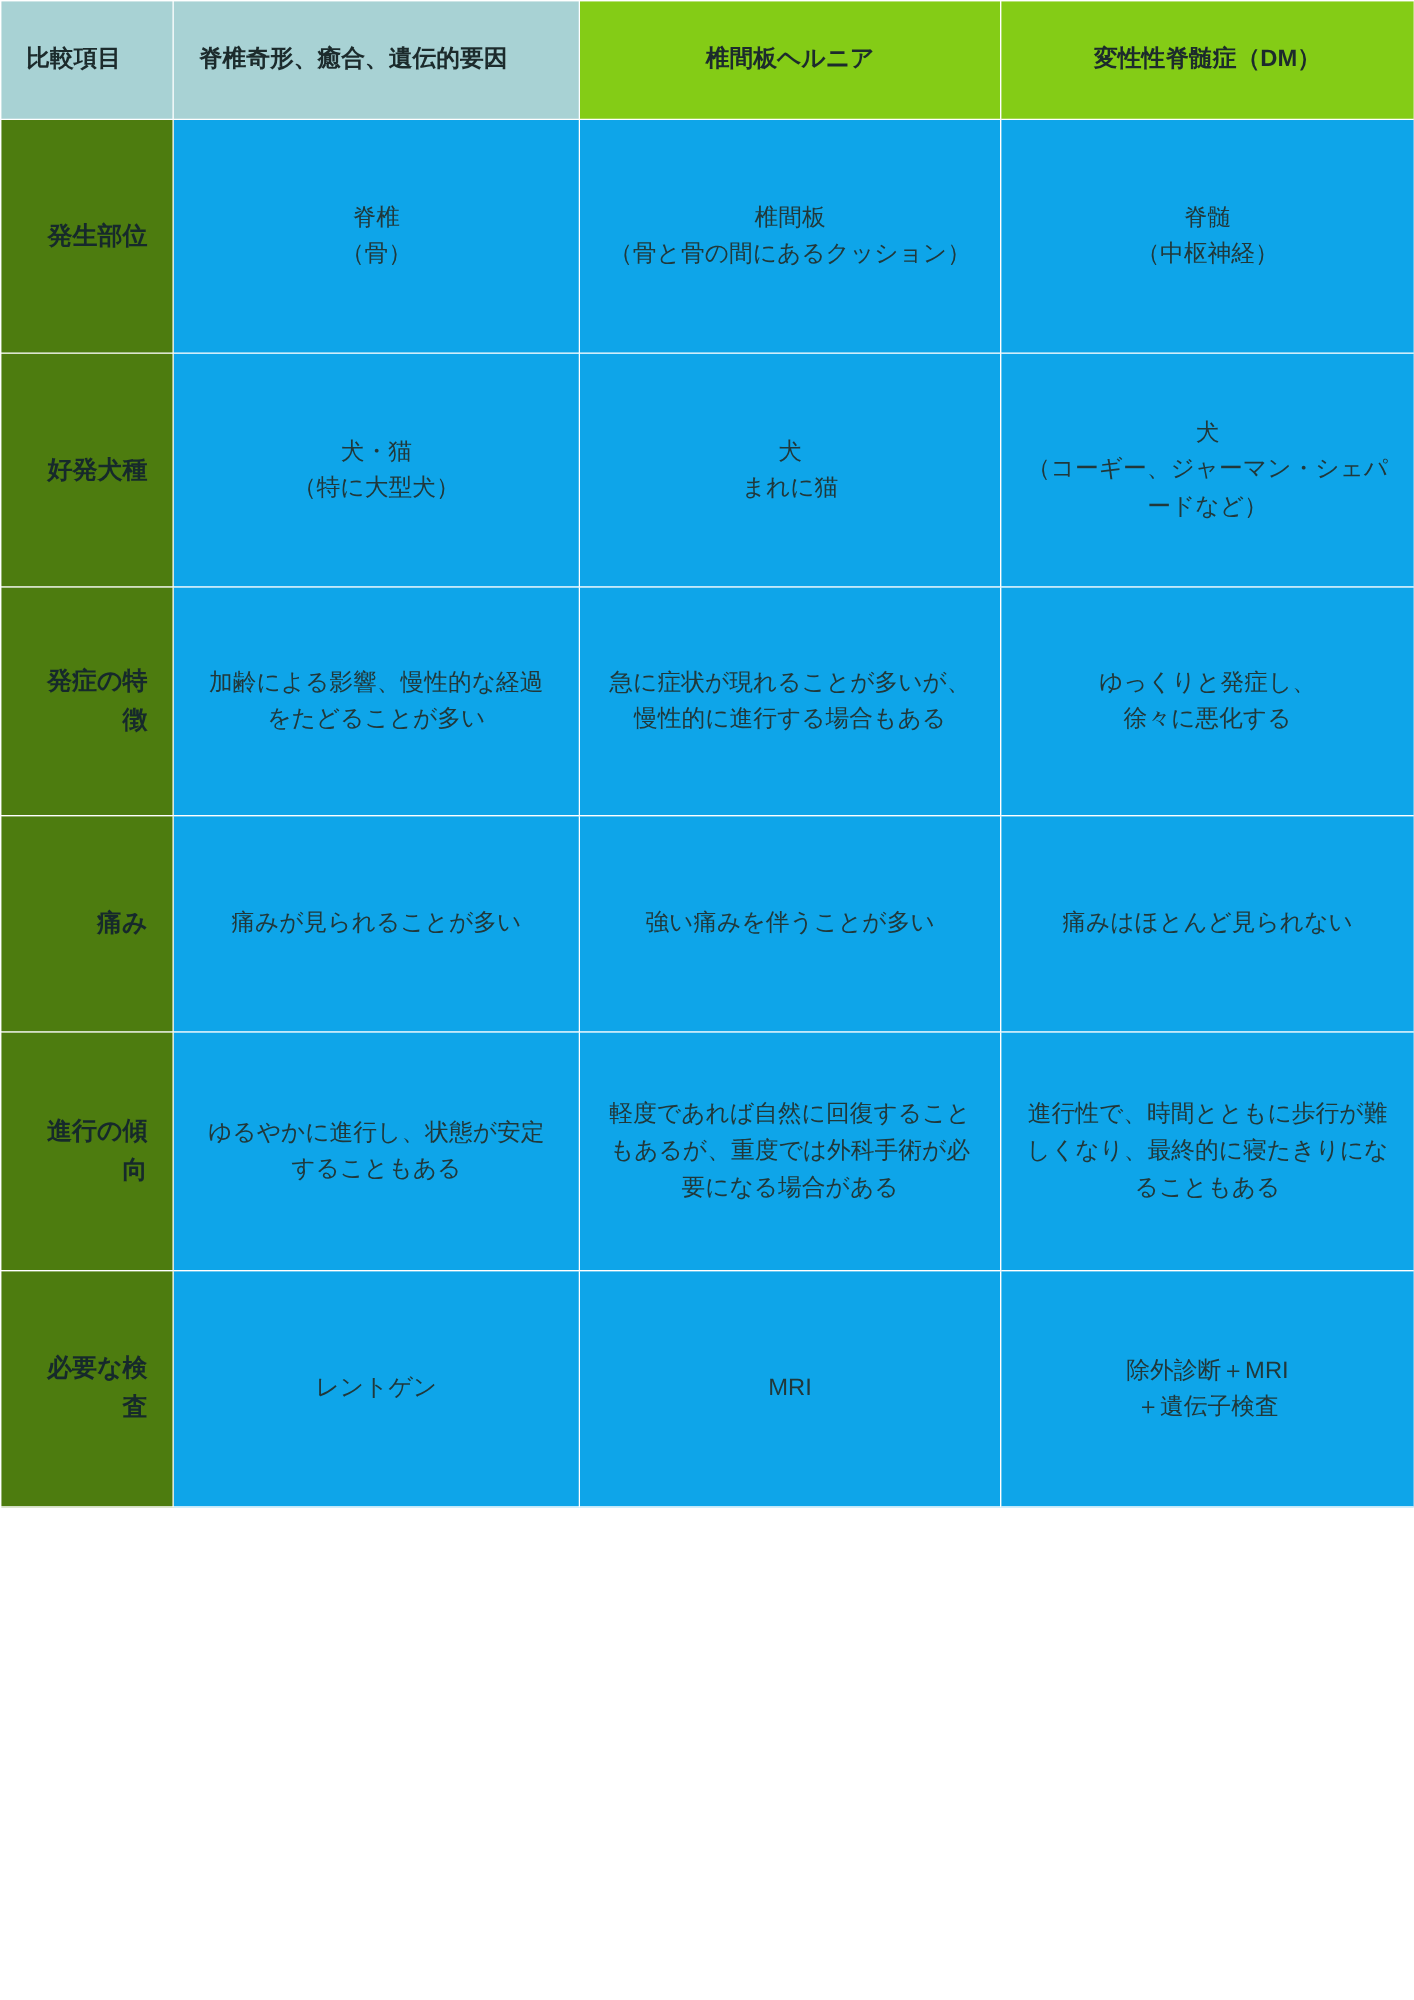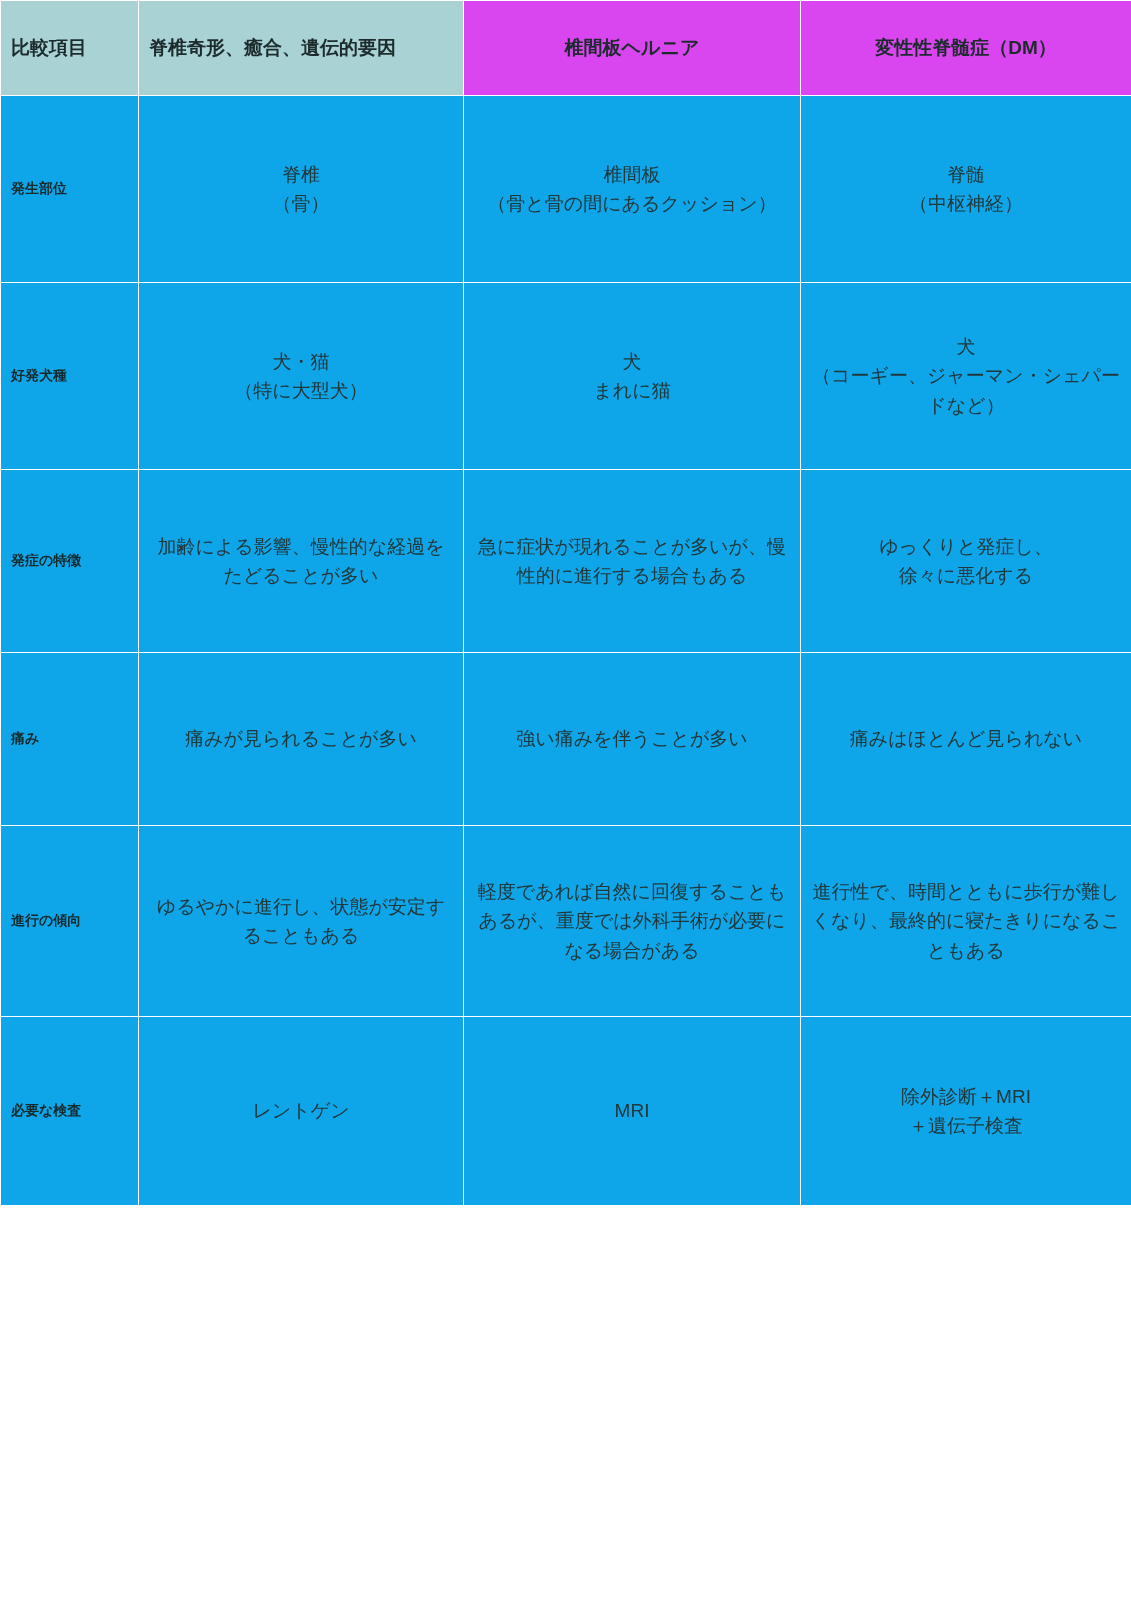--- a/index.html
+++ b/index.html
@@ -19,47 +19,47 @@
   }
   #comparison-table col.c0 { width: 138px; }
   #comparison-table col.c1 { width: 325px; }
   #comparison-table col.c2 { width: 337px; }
   #comparison-table col.c3 { width: 331px; }
 
   #comparison-table th,
   #comparison-table td {
     border: 1px solid #ffffff;
     vertical-align: middle;
-    padding: 10px 10px;
+    padding: 10px 20px;
     line-height: 1.55;
   }
   
   thead th {
-    background: #d946ef;
+    background: #84cc16;
     color: #1c2b2c;
     font-weight: bold;
     font-size: 19px;
     text-align: left;
     height: 74px;
     padding: 8px 14px;
   }
   thead th.head-first {
     text-align: left;
     background: #a8d2d4;
   }
   thead th.head-center {
     text-align: center;
   }
   
   tbody th.row-label {
-    background: #0ea5e9;
+    background: #4d7c0f;
     color: #16292b;
     font-weight: bold;
-    font-size: 14px;
-    text-align: left;
+    font-size: 20px;
+    text-align: right;
     padding: 6px 4px;
   }
   
   tbody td.cell {
     background: #0ea5e9;
     color: #21383a;
     font-size: 19px;
     text-align: center;
   }
   

